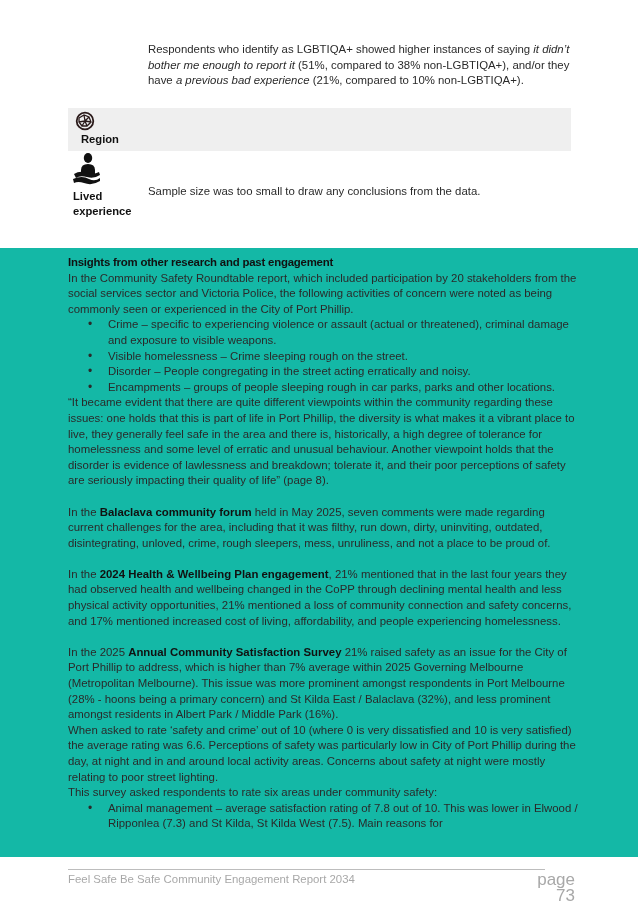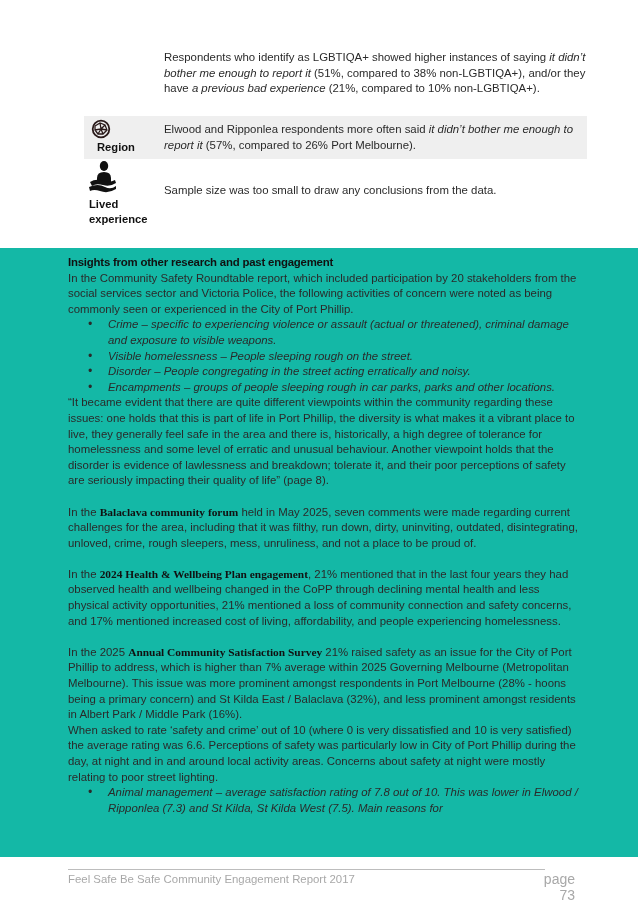--- a/index.html
+++ b/index.html
@@ -4,65 +4,64 @@
 <style>
   html, body { margin: 0; padding: 0; }
   body {
     width: 638px; height: 912px; position: relative; overflow: hidden;
     background: #ffffff;
     font-family: "Liberation Sans", sans-serif;
     color: #2a2a2a;
     font-size: 11.4px;
     line-height: 15.6px;
   }
-  .table-section { position: absolute; left: 84px; top: 38px; width: 503px; margin-top: 8px; }
+  .table-section { position: absolute; left: 68px; top: 38px; width: 503px; }
   .trow { display: flex; position: relative; }
   .trow .lbl { width: 80px; flex: none; position: relative; }
   .trow .txt { flex: 1; }
   .row-lgbt { height: 66px; }
   .row-lgbt .txt { padding-top: 4px; }
   .row-region { background: #efefef; height: 43px; margin-top: 4px; }
   .row-region .txt { padding-top: 6px; }
   .row-lived { height: 84px; }
-  .row-lived .txt { padding-top: 24px; }
+  .row-lived .txt { padding-top: 33px; }
   .lbl-text { font-weight: bold; font-size: 11.2px; color: #111; line-height: 15px; position: absolute; left: 5px; }
   .icon { position: absolute; color: #2a1a1a; }
   em { font-style: italic; }
-  b { font-weight: bold; color: #111; font-family: Liberation Serif, serif; }
+  b { font-weight: bold; color: #111; }
 
   .teal { position: absolute; left: 0; top: 248px; width: 638px; height: 609px; background: #14b8a6; }
   .teal-inner { position: absolute; left: 68px; top: 7px; width: 510px; }
   .heading { font-weight: bold; color: #111; letter-spacing: -0.2px; }
-  ul.bullets { list-style: none; margin: 0; padding: 0; font-style: italic; }
+  ul.bullets { list-style: none; margin: 0; padding: 0; }
   ul.bullets li { position: relative; padding-left: 40px; }
   ul.bullets li::before { content: "\2022"; position: absolute; left: 20px; top: 0; font-size: 12px; }
   .gap { height: 15.6px; }
 
   .footer-rule { position: absolute; left: 68px; top: 869px; width: 477px; height: 1px; background: #bdbdbd; }
   .footer-left { position: absolute; left: 68px; top: 872px; color: #a8a8a8; font-size: 11.4px; }
-  .footer-right { position: absolute; left: 530px; top: 872px; color: #a8a8a8; font-size: 14px; width: 45px; text-align: right; }
+  .footer-right { position: absolute; left: 530px; top: 872px; color: #a8a8a8; font-size: 17px; width: 45px; text-align: right; }
 </style>
 </head>
 <body>
 
 <div class="table-section">
   <div class="trow row-lgbt">
     <div class="lbl"></div>
     <div class="txt"><span>Respondents who identify as LGBTIQA+ showed higher instances of saying </span><em>it didn’t bother me enough to report it</em><span> (51%, compared to 38% non-LGBTIQA+), and/or they have </span><em>a previous bad experience</em><span> (21%, compared to 10% non-LGBTIQA+).</span></div>
   </div>
 
   <div class="trow row-region">
     <div class="lbl">
       <svg class="icon" width="20" height="20" viewBox="0 0 20 20" style="left:7px; top:3px;">
         <circle cx="10" cy="10" r="8.3" fill="none" stroke="#2a1a1a" stroke-width="1.8"></circle>
         <path d="M4 7 L9 4 L14 6 L16 11 L12 15 L7 15 L4 11 Z M9 4 L10 10 L4 11 M10 10 L16 11 M10 10 L7 15 M10 10 L12 15 M14 6 L10 10" fill="none" stroke="#2a1a1a" stroke-width="1.3"></path>
       </svg>
       <span class="lbl-text" style="top:24px;padding-left:8px;">Region</span>
     </div>
-    <div class="txt"><span>Elwood and Ripponlea respondents more often said </span><em>it didn’t bother me enough to report it</em><span> (57%, compared to 26% Port Melbourne).</span></div>
   </div>
 
   <div class="trow row-lived">
     <div class="lbl">
       <svg class="icon" width="30" height="34" viewBox="0 0 30 34" style="left:4px; top:1px;">
         <ellipse cx="16" cy="6" rx="4.2" ry="5" fill="#111"></ellipse>
         <path d="M9 18 Q9 12 16 12 Q23 12 23 18 L23 22 L9 22 Z" fill="#111"></path>
         <path d="M2 22 Q8 18 16 21 Q22 23 27 20 L28 23 Q22 27 15 25 Q8 23 4 26 Z" fill="#111"></path>
         <path d="M1 27 Q10 23 17 27 Q23 30 28 26 L28 29 Q20 34 12 31 Q6 29 2 31 Z" fill="#111"></path>
       </svg>
@@ -72,33 +71,34 @@
     <div class="txt">Sample size was too small to draw any conclusions from the data.</div>
   </div>
 </div>
 
 <div class="teal">
   <div class="teal-inner">
     <div class="heading">Insights from other research and past engagement</div>
     <div>In the Community Safety Roundtable report, which included participation by 20 stakeholders from the social services sector and Victoria Police, the following activities of concern were noted as being commonly seen or experienced in the City of Port Phillip.</div>
     <ul class="bullets">
       <li>Crime – specific to experiencing violence or assault (actual or threatened), criminal damage and exposure to visible weapons.</li>
-      <li>Visible homelessness – People sleeping rough on the street.</li>
+      <li>Visible homelessness – Crime sleeping rough on the street.</li>
       <li>Disorder – People congregating in the street acting erratically and noisy.</li>
       <li>Encampments – groups of people sleeping rough in car parks, parks and other locations.</li>
     </ul>
     <div>“It became evident that there are quite different viewpoints within the community regarding these issues: one holds that this is part of life in Port Phillip, the diversity is what makes it a vibrant place to live, they generally feel safe in the area and there is, historically, a high degree of tolerance for homelessness and some level of erratic and unusual behaviour. Another viewpoint holds that the disorder is evidence of lawlessness and breakdown; tolerate it, and their poor perceptions of safety are seriously impacting their quality of life” (page 8).</div>
     <div class="gap"></div>
     <div><span>In the </span><b>Balaclava community forum</b><span> held in May 2025, seven comments were made regarding current challenges for the area, including that it was filthy, run down, dirty, uninviting, outdated, disintegrating, unloved, crime, rough sleepers, mess, unruliness, and not a place to be proud of.</span></div>
     <div class="gap"></div>
     <div><span>In the </span><b>2024 Health &amp; Wellbeing Plan engagement</b><span>, 21% mentioned that in the last four years they had observed health and wellbeing changed in the CoPP through declining mental health and less physical activity opportunities, 21% mentioned a loss of community connection and safety concerns, and 17% mentioned increased cost of living, affordability, and people experiencing homelessness.</span></div>
     <div class="gap"></div>
     <div><span>In the 2025 </span><b>Annual Community Satisfaction Survey</b><span> 21% raised safety as an issue for the City of Port Phillip to address, which is higher than 7% average within 2025 Governing Melbourne (Metropolitan Melbourne). This issue was more prominent amongst respondents in Port Melbourne (28% - hoons being a primary concern) and St Kilda East / Balaclava (32%), and less prominent amongst residents in Albert Park / Middle Park (16%).</span></div>
     <div>When asked to rate ‘safety and crime’ out of 10 (where 0 is very dissatisfied and 10 is very satisfied) the average rating was 6.6. Perceptions of safety was particularly low in City of Port Phillip during the day, at night and in and around local activity areas. Concerns about safety at night were mostly relating to poor street lighting.</div>
+    <div>This survey asked respondents to rate six areas under community safety:</div>
     <ul class="bullets">
       <li>Animal management – average satisfaction rating of 7.8 out of 10. This was lower in Elwood / Ripponlea (7.3) and St Kilda, St Kilda West (7.5). Main reasons for</li>
     </ul>
   </div>
 </div>
 
 <div class="footer-rule"></div>
-<div class="footer-left">Feel Safe Be Safe Community Engagement Report 2017</div>
+<div class="footer-left">Feel Safe Be Safe Community Engagement Report 2034</div>
 <div class="footer-right">page 73</div>
 
 </body></html>

